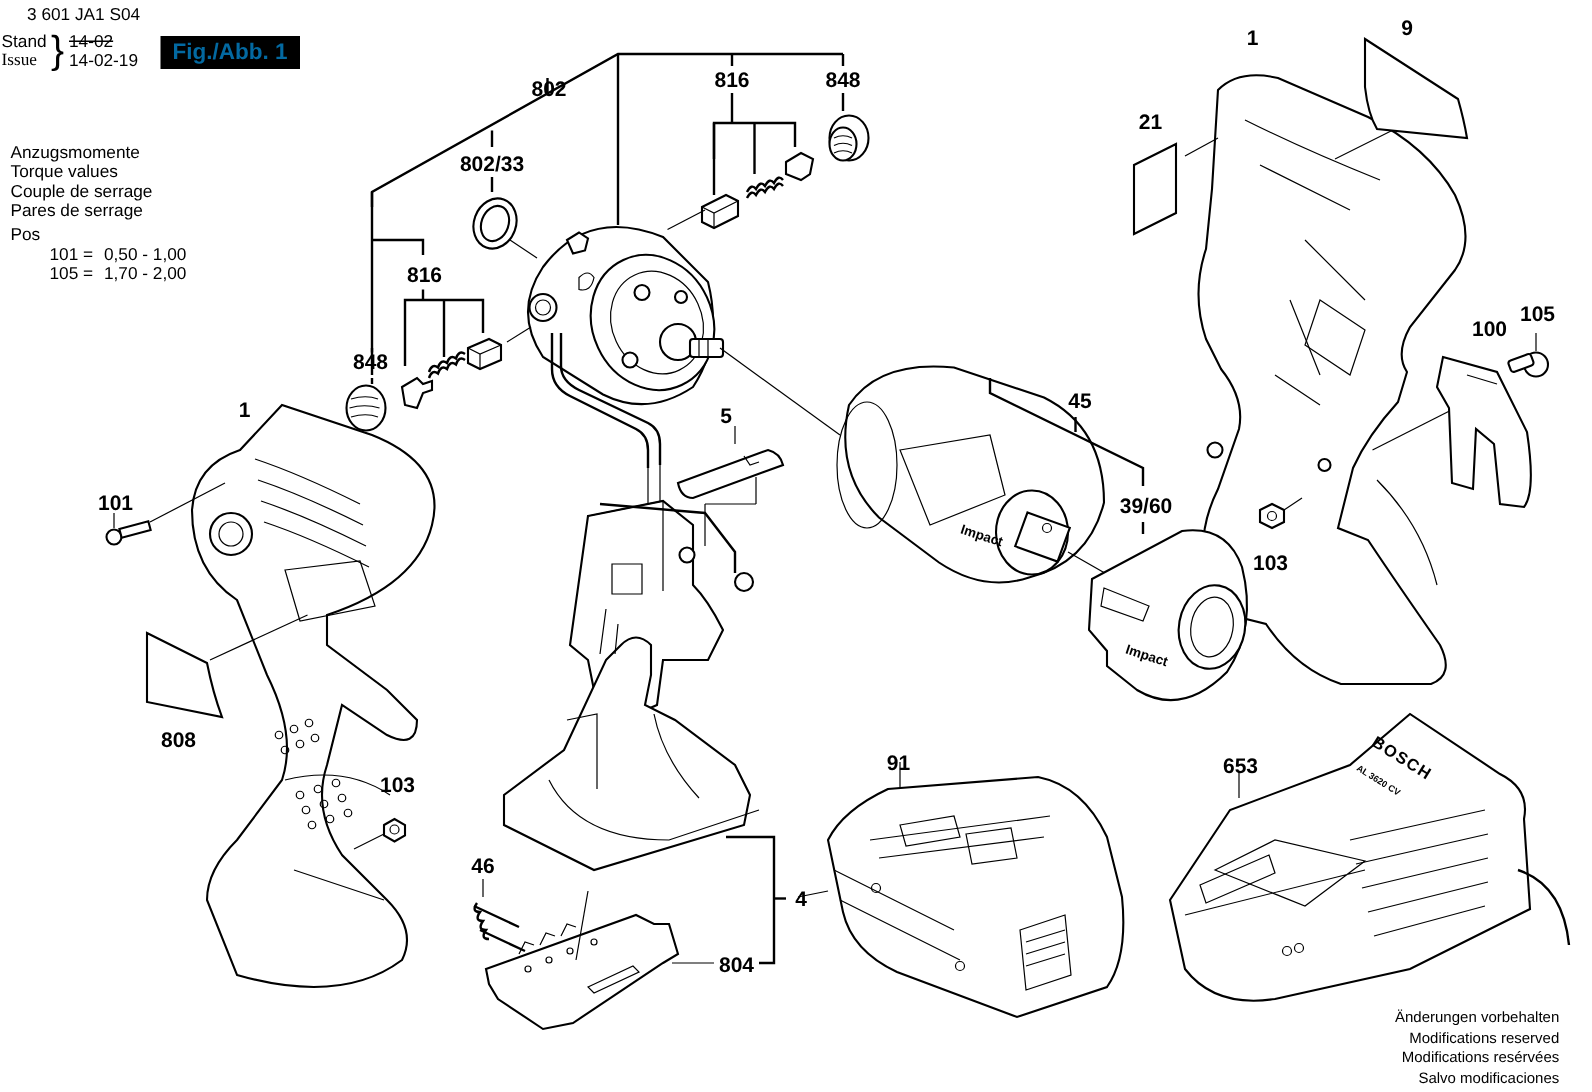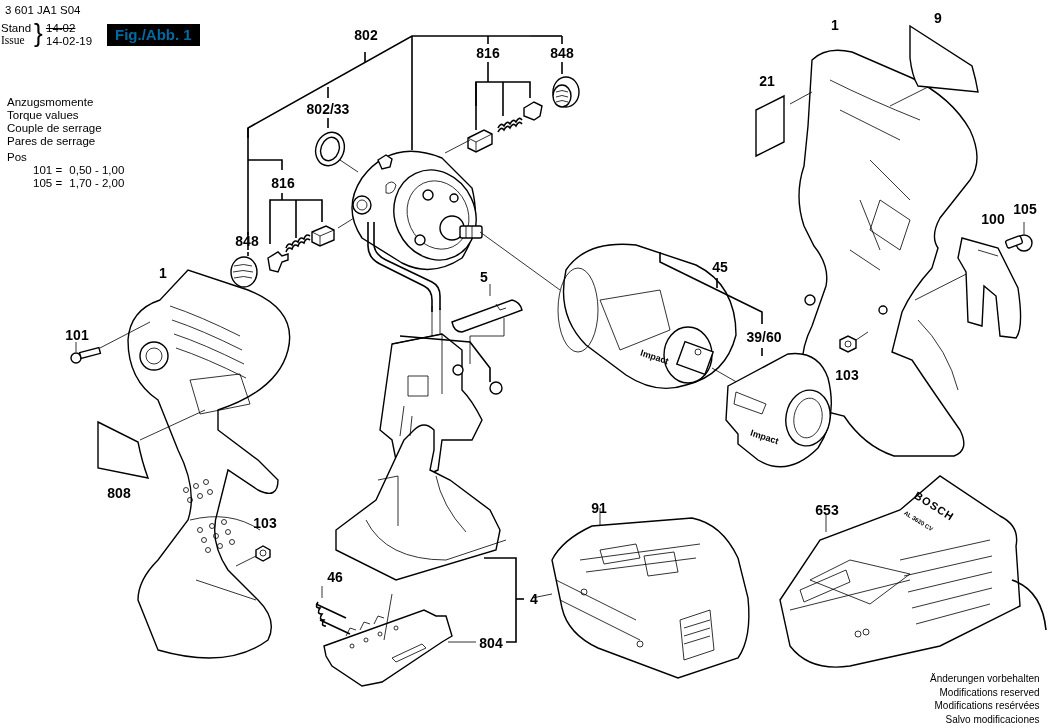--- a/index.html
+++ b/index.html
@@ -16,21 +16,21 @@
   .note { font-size:10px; line-height:13.5px; white-space:nowrap;text-align:right; }
   svg#diagram { position:absolute; left:0; top:0; }
   svg#diagram * { vector-effect:non-scaling-stroke; }
   .ln { stroke:#000; stroke-width:1.6; fill:none; }
   .thin { stroke:#000; stroke-width:0.8; fill:none; }
   .part { stroke:#000; stroke-width:1.4; fill:#fff; }
 </style>
 </head>
 <body>
 
-<div class="abs hdr" style="left:5px;top:4px;">3 601 JA1 S04</div>
+<div class="abs hdr" style="left:18px;top:4px;">3 601 JA1 S04</div>
 <div class="abs hdr" style="left:1px;top:22px;">Stand</div>
 <div class="abs hdr" style="left:1px;top:34px;font-family:Liberation Serif, serif;">Issue</div>
 <div class="abs" style="left:34px;top:20px;font-size:26px;line-height:26px;font-weight:200;">}</div>
 <div class="abs hdr strike" style="left:46px;top:22px;">14-02</div>
 <div class="abs hdr" style="left:46px;top:35px;">14-02-19</div>
 <div class="abs figbox" style="left:107px;top:24px;">Fig./Abb. 1</div>
 
 <div class="abs" style="left:7px;top:96px;">
   <div class="torque">Anzugsmomente</div>
   <div class="torque">Torque values</div>
@@ -307,42 +307,42 @@
     <path class="ln" d="M1012,580 q30,10 34,50"></path>
   </g>
   <line class="thin" x1="826" y1="514" x2="826" y2="532"></line>
 </svg>
 
 <div class="abs" style="left:640px;top:352px;font-size:9px;font-weight:bold;transform:rotate(18deg);">Impact</div>
 <div class="abs" style="left:750px;top:432px;font-size:9px;font-weight:bold;transform:rotate(18deg);">Impact</div>
 <div class="abs" style="left:912px;top:500px;font-size:11px;font-weight:bold;transform:rotate(32deg);letter-spacing:1px;">BOSCH</div>
 <div class="abs" style="left:902px;top:518px;font-size:6px;font-weight:bold;transform:rotate(32deg);">AL 3620 CV</div>
 
-<div class="callout" style="left:366px;top:28px;">802</div>
+<div class="callout" style="left:366px;top:52px;">802</div>
 <div class="callout" style="left:328px;top:102px;">802/33</div>
 <div class="callout" style="left:488px;top:46px;">816</div>
 <div class="callout" style="left:562px;top:46px;">848</div>
 <div class="callout" style="left:283px;top:176px;">816</div>
 <div class="callout" style="left:247px;top:234px;">848</div>
 <div class="callout" style="left:835px;top:18px;">1</div>
 <div class="callout" style="left:938px;top:11px;">9</div>
 <div class="callout" style="left:767px;top:74px;">21</div>
 <div class="callout" style="left:1025px;top:202px;">105</div>
 <div class="callout" style="left:993px;top:212px;">100</div>
 <div class="callout" style="left:163px;top:266px;">1</div>
 <div class="callout" style="left:77px;top:328px;">101</div>
 <div class="callout" style="left:484px;top:270px;">5</div>
 <div class="callout" style="left:720px;top:260px;">45</div>
 <div class="callout" style="left:764px;top:330px;">39/60</div>
 <div class="callout" style="left:847px;top:368px;">103</div>
 <div class="callout" style="left:119px;top:486px;">808</div>
 <div class="callout" style="left:265px;top:516px;">103</div>
 <div class="callout" style="left:599px;top:501px;">91</div>
 <div class="callout" style="left:827px;top:503px;">653</div>
-<div class="callout" style="left:322px;top:570px;margin-left:13px;">46</div>
+<div class="callout" style="left:322px;top:570px;">46</div>
 <div class="callout" style="left:534px;top:592px;">4</div>
 <div class="callout" style="left:491px;top:636px;">804</div>
 
 <div class="abs" style="left:930px;top:672px;">
   <div class="note">Änderungen vorbehalten</div>
   <div class="note">Modifications reserved</div>
   <div class="note">Modifications resérvées</div>
   <div class="note">Salvo modificaciones</div>
 </div>
 

